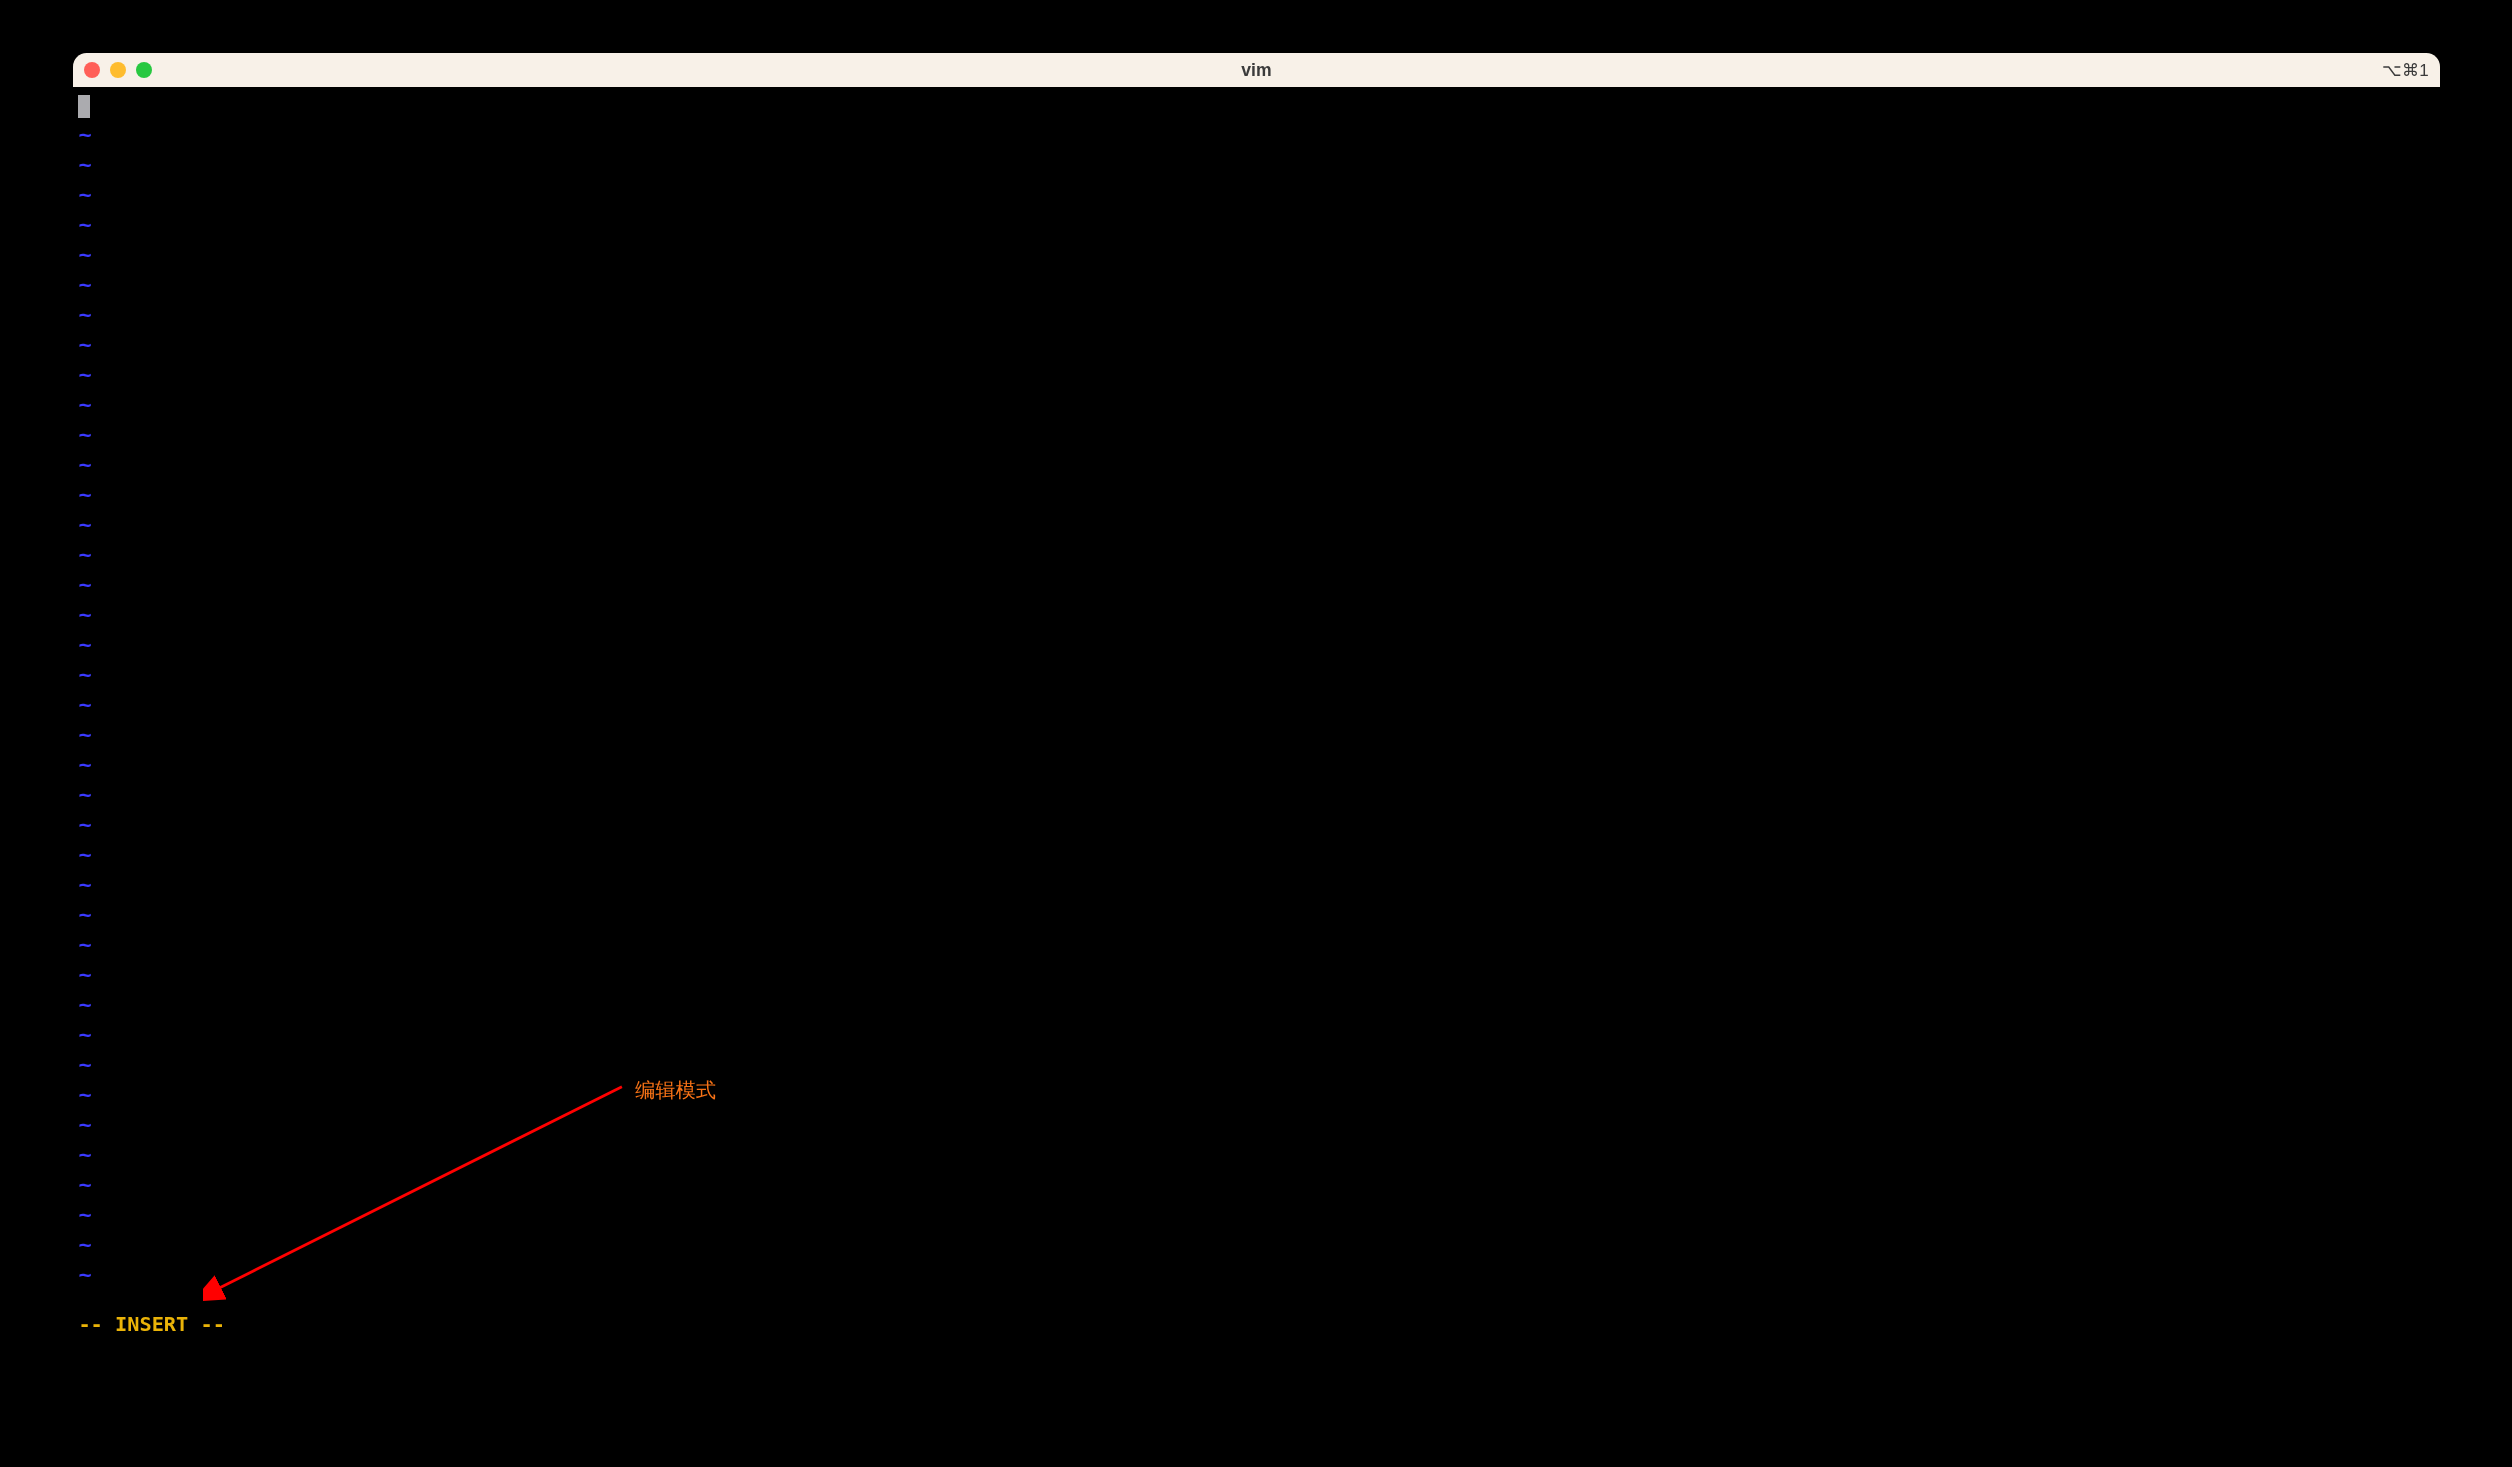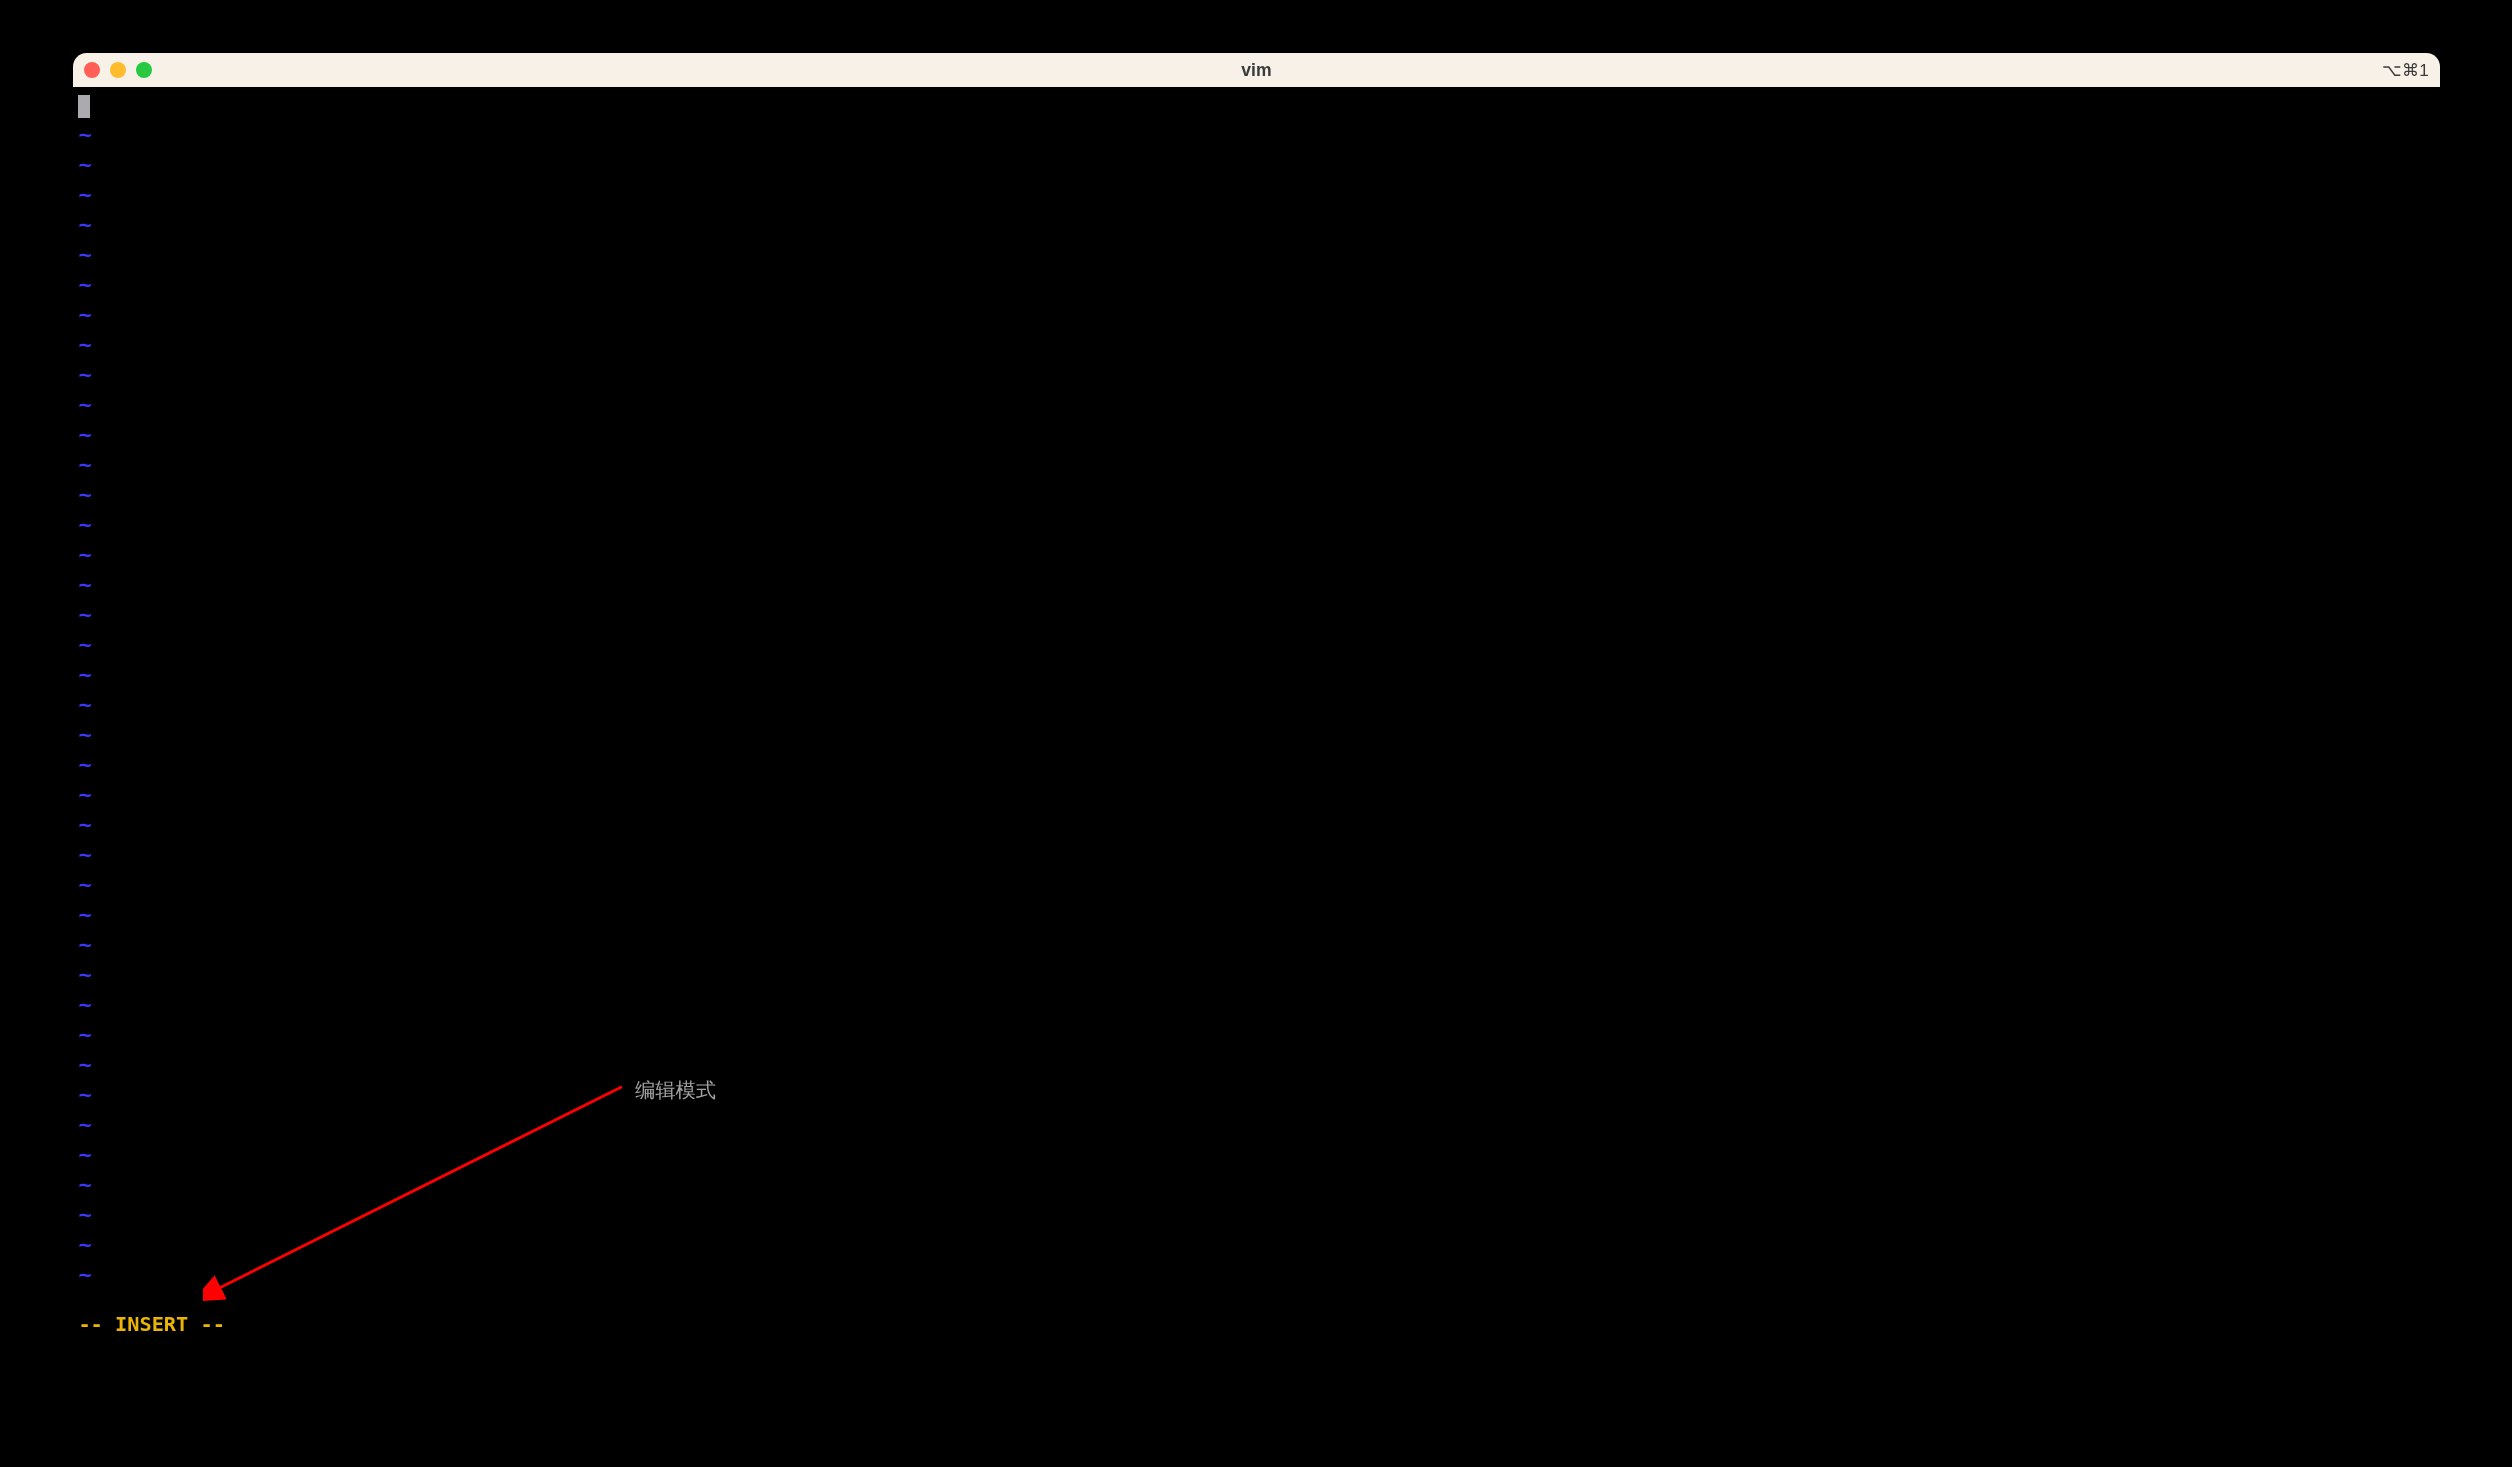--- a/index.html
+++ b/index.html
@@ -128,21 +128,21 @@
       top: 1065px;
       width: 441px;
       height: 237px;
       pointer-events: none;
     }
 
     .annotation-label {
       position: absolute;
       left: 635px;
       top: 1076px;
-      color: #a3a3a3;
+      color: #f97316;
       font-family: -apple-system, "PingFang SC", "Helvetica Neue", sans-serif;
       font-size: 20.3px;
       font-weight: 400;
     }
   </style>
 </head>
 <body>
 
 <div class="window">
   <div class="titlebar">

